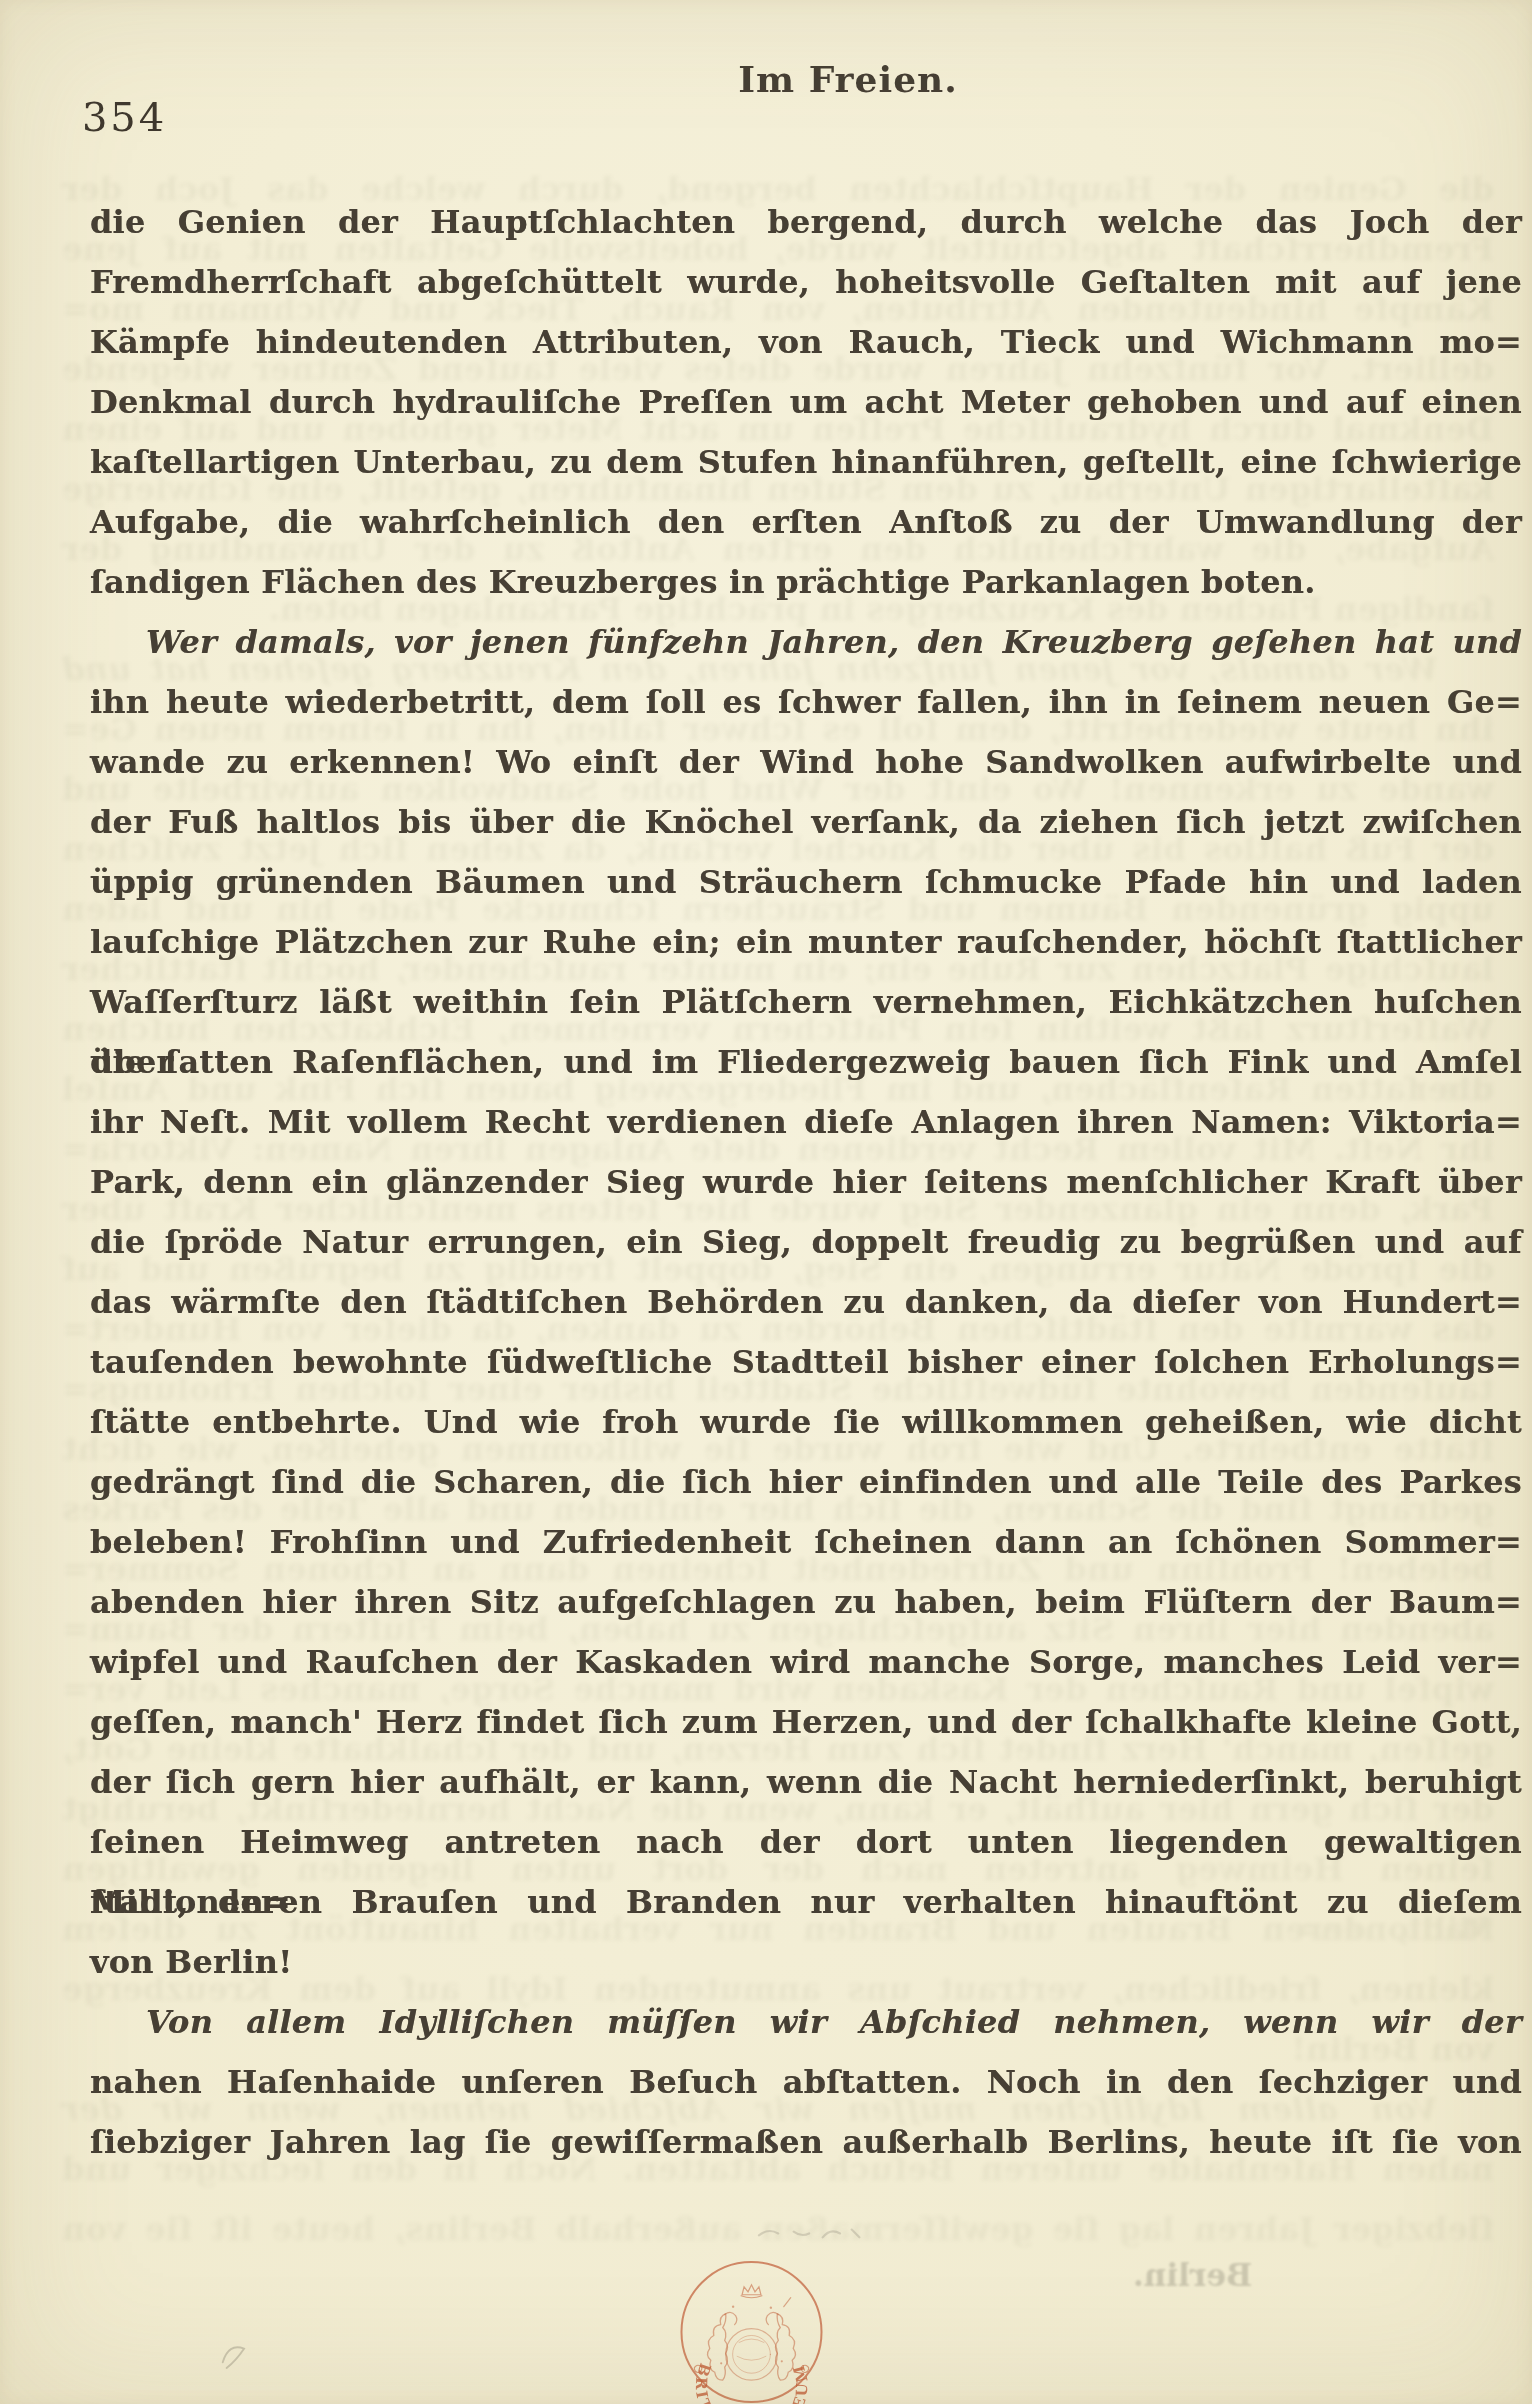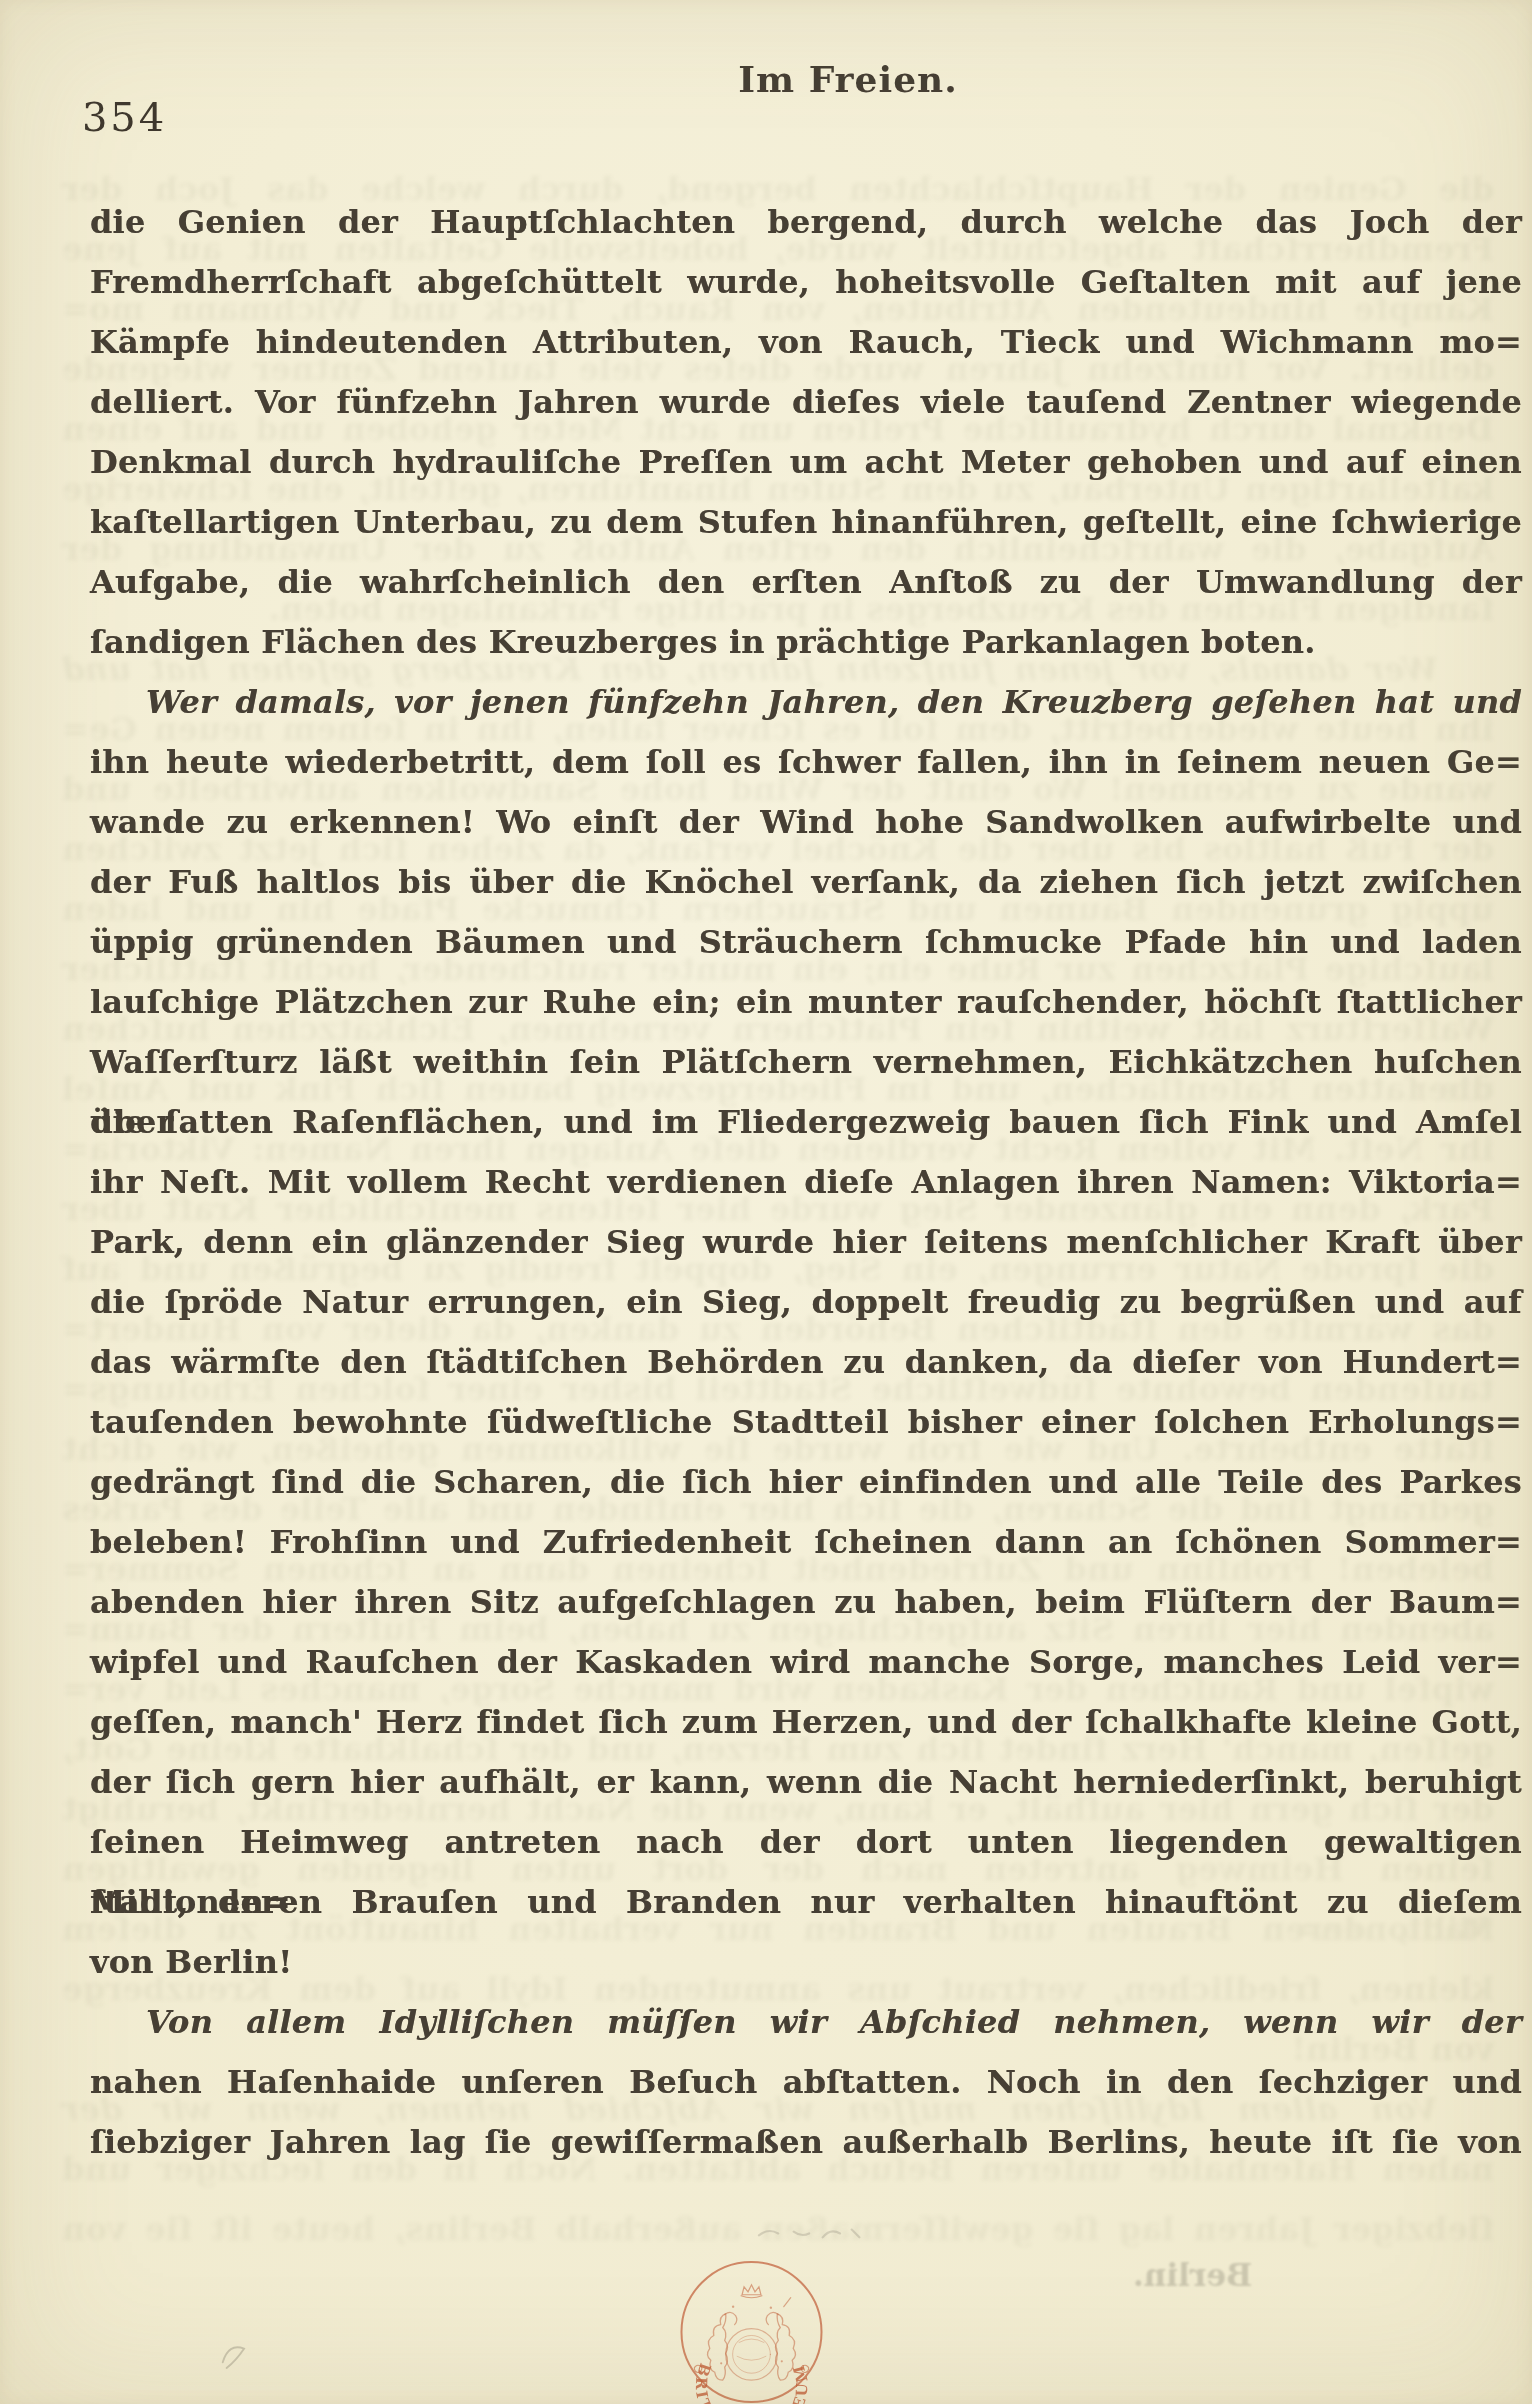--- a/index.html
+++ b/index.html
@@ -71,38 +71,38 @@
       <div class="bline">ſiebziger Jahren lag ſie gewiſſermaßen außerhalb Berlins, heute iſt ſie von</div>
     </div>
 
   <div class="folio">354</div>
   <div class="running-head">Im Freien.</div>
 
   <div class="text-block">
       <div class="bline">die Genien der Hauptſchlachten bergend, durch welche das Joch der</div>
       <div class="bline">Fremdherrſchaft abgeſchüttelt wurde, hoheitsvolle Geſtalten mit auf jene</div>
       <div class="bline">Kämpfe hindeutenden Attributen, von Rauch, Tieck und Wichmann mo=</div>
-      <div class="bline">delliert. Vor fünfzehn Jahren wurde dieſes viele tauſend Zentner wiegende</div>
       <div class="bline">Denkmal durch hydrauliſche Preſſen um acht Meter gehoben und auf einen</div>
       <div class="bline">kaſtellartigen Unterbau, zu dem Stufen hinanführen, geſtellt, eine ſchwierige</div>
       <div class="bline">Aufgabe, die wahrſcheinlich den erſten Anſtoß zu der Umwandlung der</div>
       <div class="bline parend">ſandigen Flächen des Kreuzberges in prächtige Parkanlagen boten.</div>
       <div class="bline indent">Wer damals, vor jenen fünfzehn Jahren, den Kreuzberg geſehen hat und</div>
       <div class="bline">ihn heute wiederbetritt, dem ſoll es ſchwer fallen, ihn in ſeinem neuen Ge=</div>
       <div class="bline">wande zu erkennen! Wo einſt der Wind hohe Sandwolken aufwirbelte und</div>
       <div class="bline">der Fuß haltlos bis über die Knöchel verſank, da ziehen ſich jetzt zwiſchen</div>
       <div class="bline">üppig grünenden Bäumen und Sträuchern ſchmucke Pfade hin und laden</div>
       <div class="bline">lauſchige Plätzchen zur Ruhe ein; ein munter rauſchender, höchſt ſtattlicher</div>
       <div class="bline">Waſſerſturz läßt weithin ſein Plätſchern vernehmen, Eichkätzchen huſchen über</div>
       <div class="bline">die ſatten Raſenflächen, und im Fliedergezweig bauen ſich Fink und Amſel</div>
       <div class="bline">ihr Neſt. Mit vollem Recht verdienen dieſe Anlagen ihren Namen: Viktoria=</div>
       <div class="bline">Park, denn ein glänzender Sieg wurde hier ſeitens menſchlicher Kraft über</div>
       <div class="bline">die ſpröde Natur errungen, ein Sieg, doppelt freudig zu begrüßen und auf</div>
       <div class="bline">das wärmſte den ſtädtiſchen Behörden zu danken, da dieſer von Hundert=</div>
       <div class="bline">tauſenden bewohnte ſüdweſtliche Stadtteil bisher einer ſolchen Erholungs=</div>
+      <div class="bline">ſtätte entbehrte. Und wie froh wurde ſie willkommen geheißen, wie dicht</div>
       <div class="bline">gedrängt ſind die Scharen, die ſich hier einfinden und alle Teile des Parkes</div>
       <div class="bline">beleben! Frohſinn und Zufriedenheit ſcheinen dann an ſchönen Sommer=</div>
       <div class="bline">abenden hier ihren Sitz aufgeſchlagen zu haben, beim Flüſtern der Baum=</div>
       <div class="bline">wipfel und Rauſchen der Kaskaden wird manche Sorge, manches Leid ver=</div>
       <div class="bline">geſſen, manch' Herz findet ſich zum Herzen, und der ſchalkhafte kleine Gott,</div>
       <div class="bline">der ſich gern hier aufhält, er kann, wenn die Nacht herniederſinkt, beruhigt</div>
       <div class="bline">ſeinen Heimweg antreten nach der dort unten liegenden gewaltigen Millionen=</div>
       <div class="bline">ſtadt, deren Brauſen und Branden nur verhalten hinauftönt zu dieſem</div>
       <div class="bline parend">von Berlin!</div>
       <div class="bline indent">Von allem Idylliſchen müſſen wir Abſchied nehmen, wenn wir der</div>

